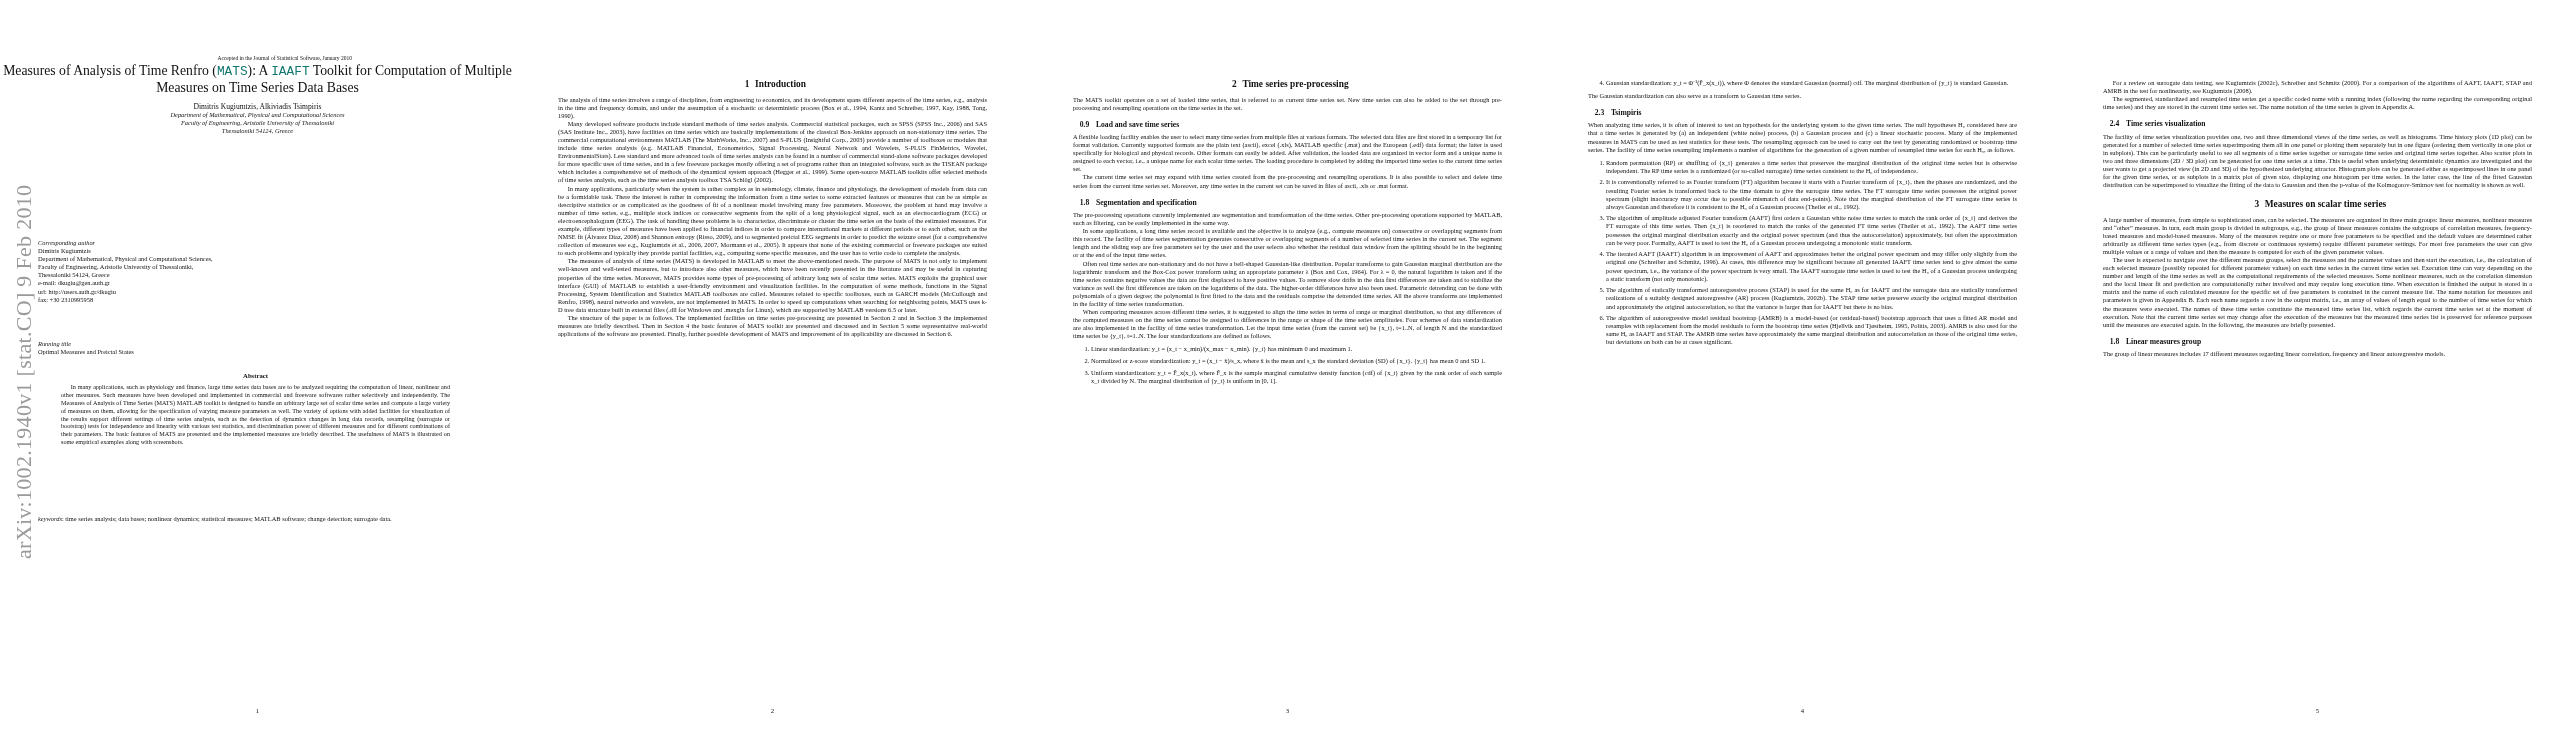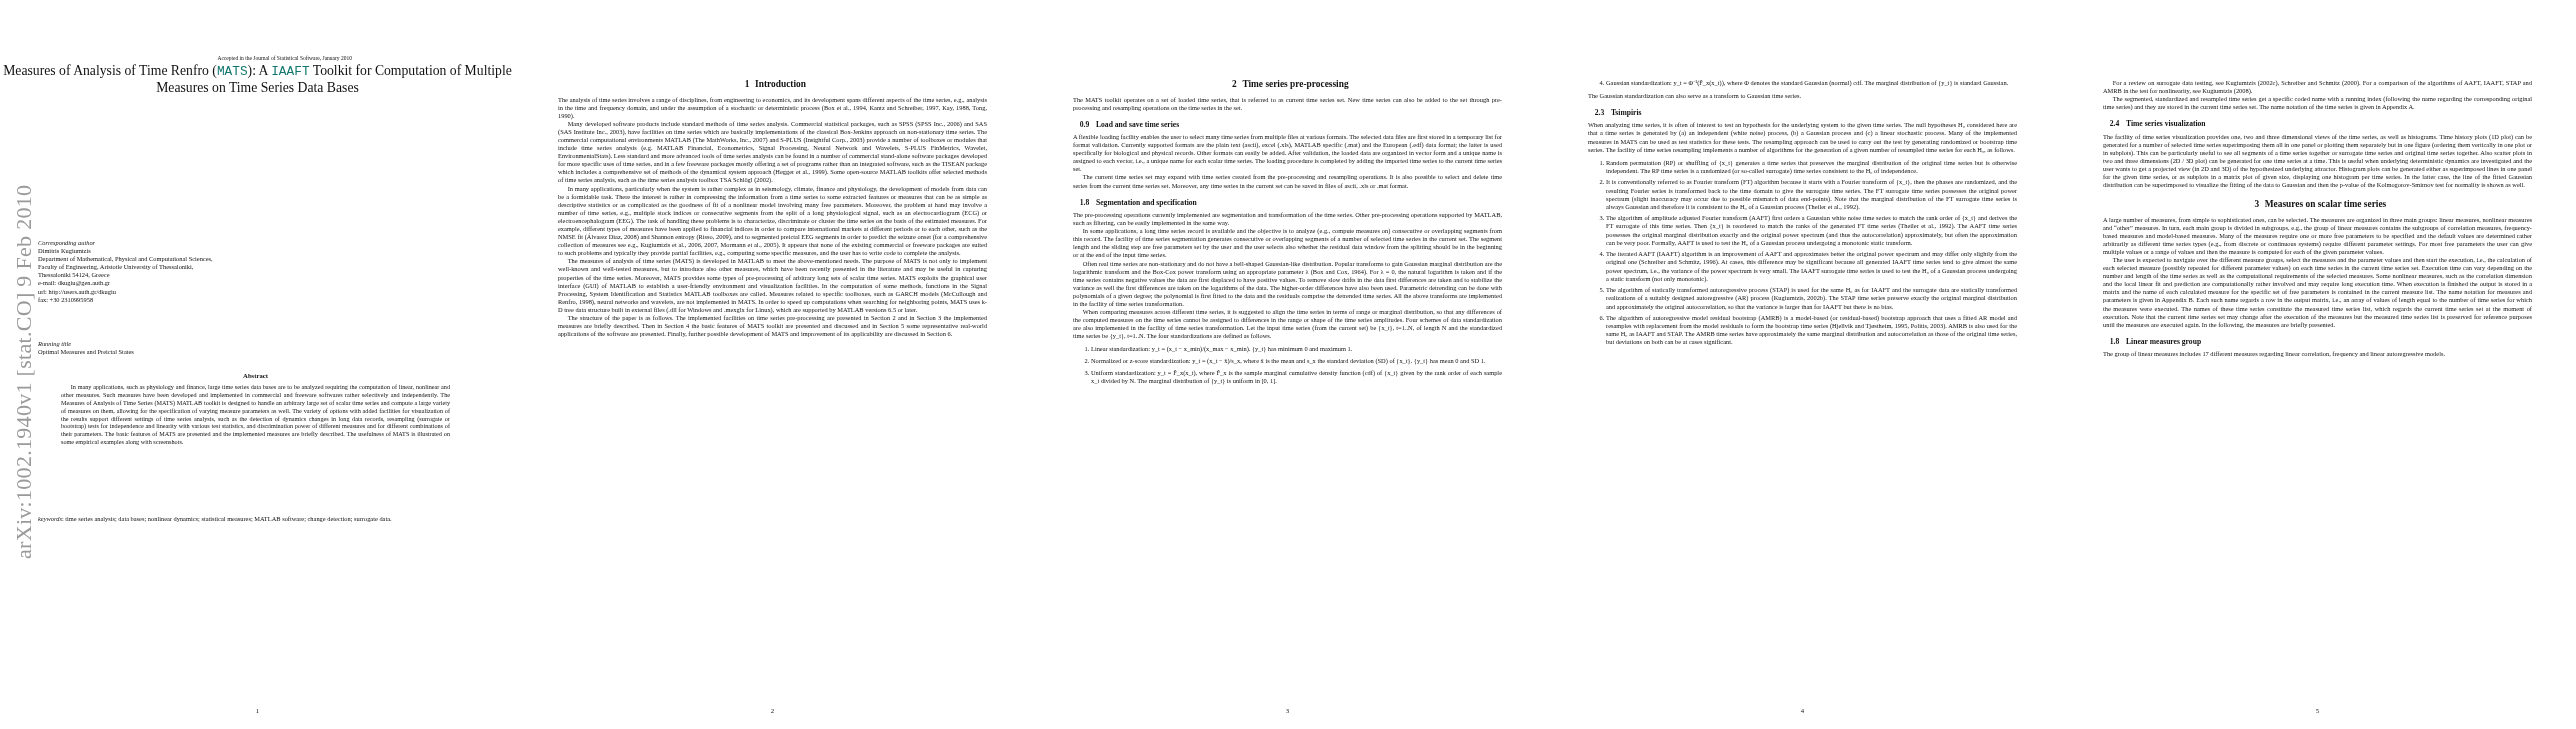--- a/index.html
+++ b/index.html
@@ -32,20 +32,26 @@
 </head>
 <body>
 
 <div class="strip">
 
   <div class="page">
     <div class="arxiv">arXiv:1002.1940v1  [stat.CO]  9 Feb 2010</div>
     <div class="accepted">Accepted in the Journal of Statistical Software, January 2010</div>
     <div class="title">
       <span>Measures of Analysis of Time Renfro (</span><span class="mono">MATS</span><span>): A </span><span class="mono">IAAFT</span><span> Toolkit for Computation of Multiple Measures on Time Series Data Bases</span>
+    </div>
+    <div class="authors">
+      <div>Dimitris Kugiumtzis, Alkiviadis Tsimpiris</div>
+      <div class="it">Department of Mathematical, Physical and Computational Sciences</div>
+      <div class="it">Faculty of Engineering, Aristotle University of Thessaloniki</div>
+      <div class="it">Thessaloniki 54124, Greece</div>
     </div>
     <div class="p1block" style="top:239px;">
       <div class="it">Corresponding author</div>
       <div>Dimitris Kugiumtzis</div>
       <div>Department of Mathematical, Physical and Computational Sciences,</div>
       <div>Faculty of Engineering, Aristotle University of Thessaloniki,</div>
       <div>Thessaloniki 54124, Greece</div>
       <div>e-mail: dkugiu@gen.auth.gr</div>
       <div>url: http://users.auth.gr/dkugiu</div>
       <div>fax: +30 2310995958</div>

